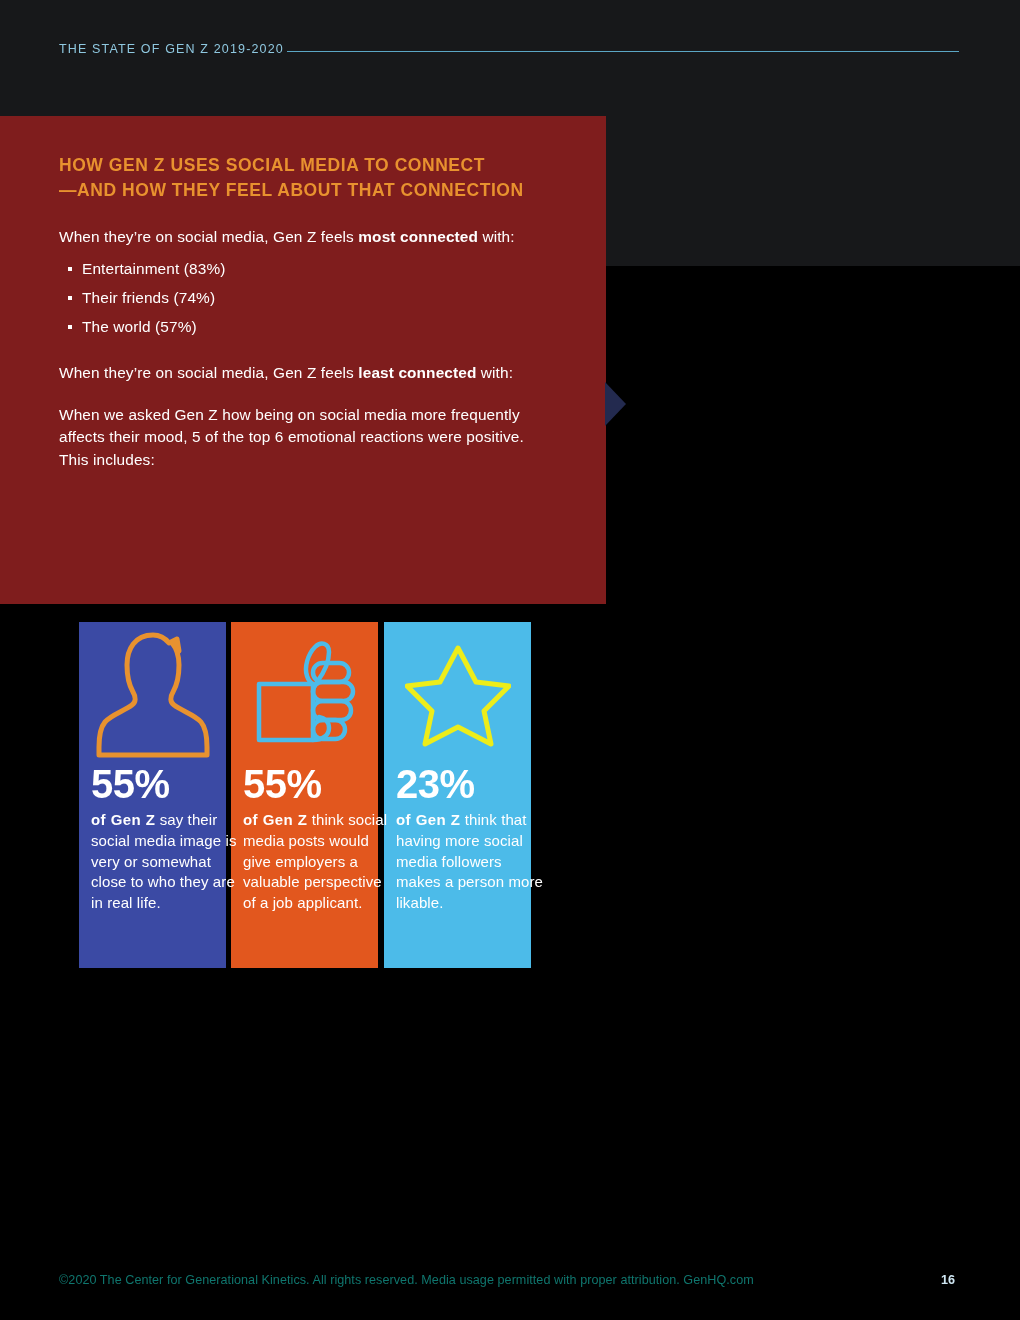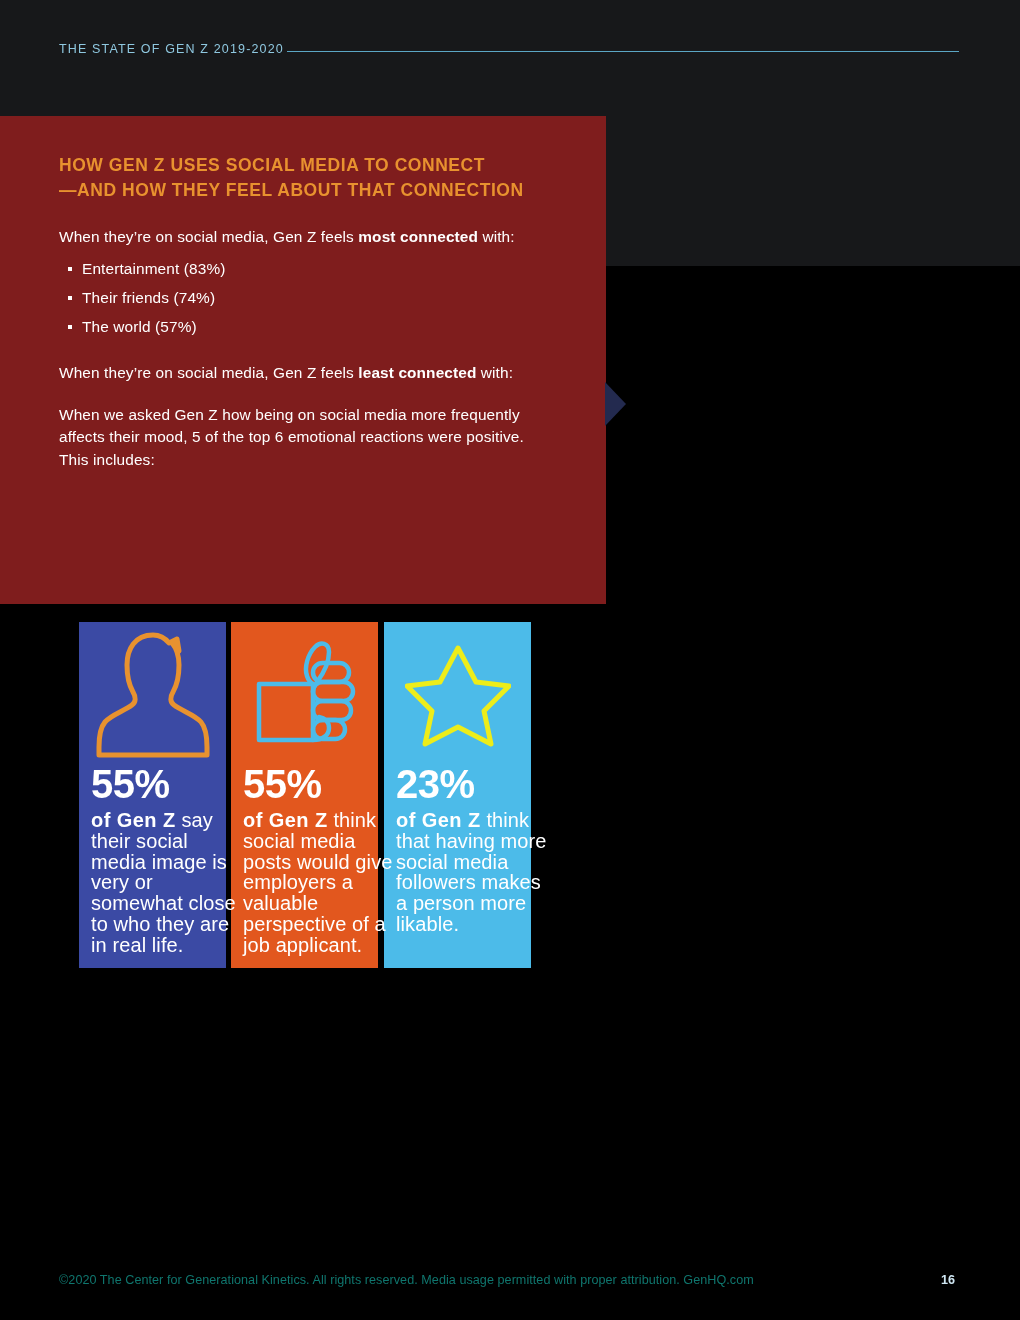--- a/index.html
+++ b/index.html
@@ -132,21 +132,21 @@
     color:#ffffff;
     font-size:40px;
     font-weight:bold;
     letter-spacing:-0.5px;
     line-height:40px;
     padding-left:12px;
     margin-top:2px;
   }
   .card-body {
     color:#ffffff;
-    font-size:20px;
+    font-size:15px;
     line-height:20.8px;
     padding-left:12px;
     padding-right:0px;
     margin-top:6px;
     width:165px;
     letter-spacing:0.1px;
   }
   .card-body b { font-weight:bold; letter-spacing:0.45px; }
 
   

